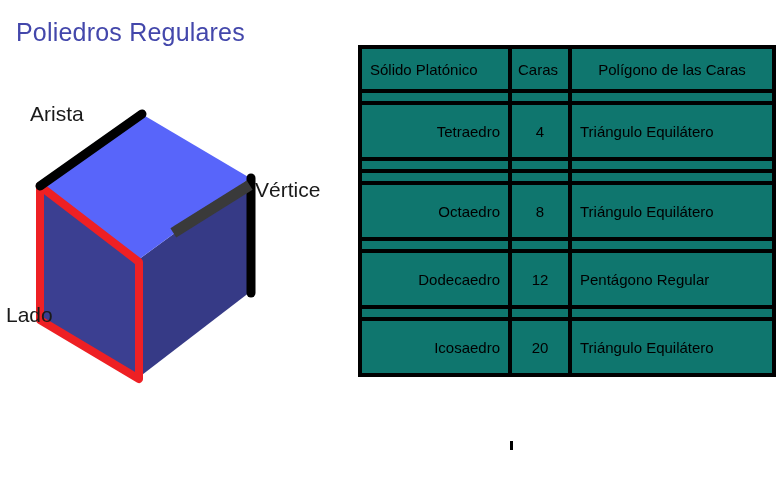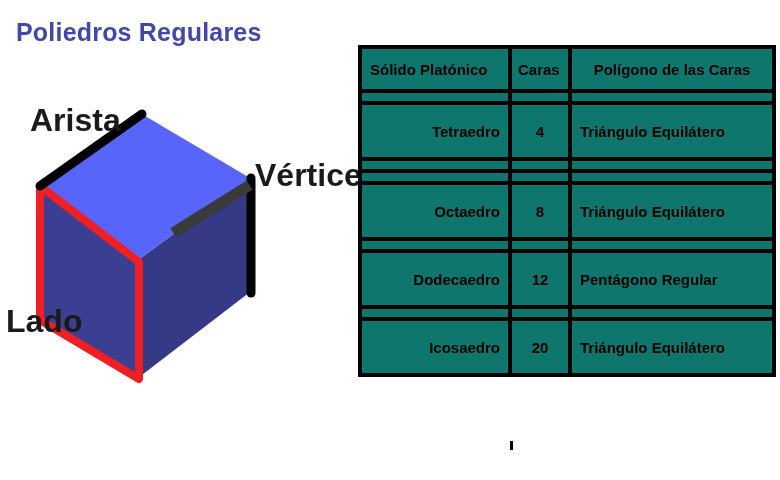--- a/index.html
+++ b/index.html
@@ -13,21 +13,20 @@
     background: #ffffff;
     font-family: "Liberation Sans", sans-serif;
     overflow: hidden;
     position: relative;
   }
   #stage {
     position: relative;
     width: 780px;
     height: 480px;
     background: #ffffff;
-    font-weight: bold;
   }
 
   
   #page-title {
     position: absolute;
     left: 16px;
     top: 18px;
     font-size: 25px;
     color: #4347ab;
     letter-spacing: 0.2px;
@@ -43,27 +42,27 @@
     width: 360px;
     height: 300px;
   }
   #cube-svg {
     position: absolute;
     left: 0;
     top: 0;
   }
   .diagram-label {
     position: absolute;
-    font-size: 32px;
+    font-size: 21px;
     color: #1a1a1a;
     white-space: nowrap;
     font-family: "Liberation Sans", sans-serif;
   }
   #label-arista { left: 30px; top: 12px; }
-  #label-vertice { left: 255px; top: 67px; text-align: center; }
+  #label-vertice { left: 255px; top: 88px; text-align: center; }
   #label-lado   { left: 6px;  top: 213px; }
 
   
   #solids-table-wrap {
     position: absolute;
     left: 358px;
     top: 45px;
     width: 414px;
     height: 397px;
   }

